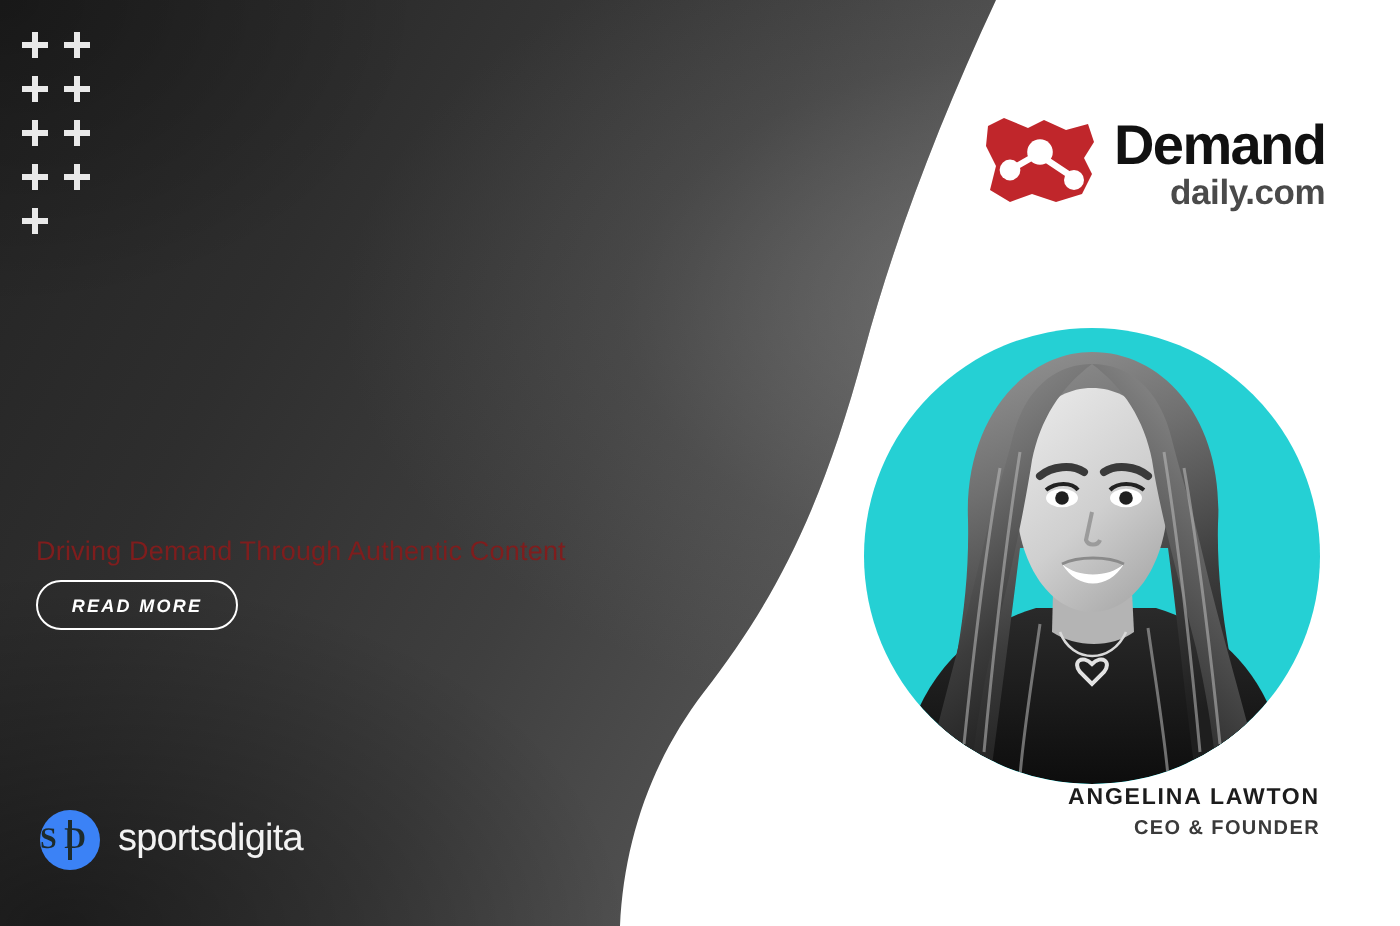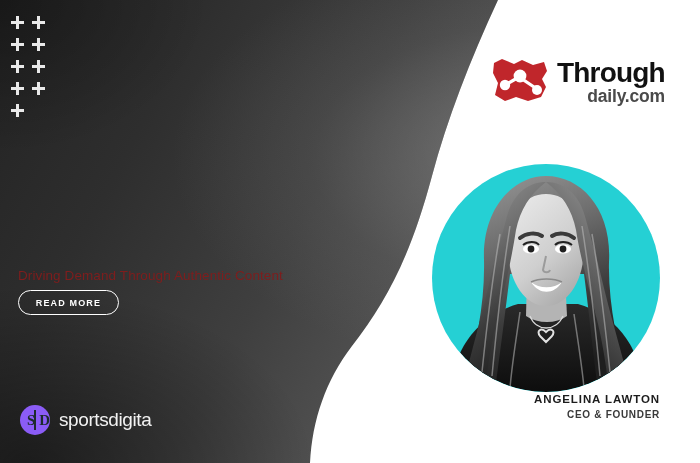--- a/index.html
+++ b/index.html
@@ -44,28 +44,28 @@
     margin:0;position:absolute;left:18px;top:268px;
     color:#7f1d1d;font-size:13.5px;letter-spacing:0.1px;font-weight:400;
   }
 
   
   #read-more{
     position:absolute;left:18px;top:290px;
     display:flex;align-items:center;justify-content:center;
     width:101px;height:25px;border:1.4px solid #ffffff;border-radius:14px;
     color:#ffffff;font-size:9px;font-weight:bold;letter-spacing:1.15px;
-    background:transparent;cursor:pointer;box-sizing:border-box;
+    background:transparent;cursor:pointer;box-sizing:border-box;font-style:italic;
   }
 
   
   #sd-logo{position:absolute;left:20px;top:405px;display:flex;align-items:center;gap:9px;}
   #sd-mark{
-    position:relative;width:30px;height:30px;border-radius:50%;background:#8b5cf6;
-    display:flex;align-items:center;justify-content:flex-end;
+    position:relative;width:30px;height:30px;border-radius:50%;background:#3b82f6;
+    display:flex;align-items:center;justify-content:flex-start;
   }
   #sd-mark .sd-letters{
     color:#1d2b2c;font-size:15px;font-weight:bold;letter-spacing:0px;
     font-family:"Liberation Serif",serif;line-height:1;
   }
   #sd-bar{position:absolute;left:14.2px;top:5px;width:1.6px;height:20px;background:#1d2b2c;}
   #sd-word{color:#f2f2f2;font-size:19px;font-weight:normal;letter-spacing:-0.4px;
            font-family:"Liberation Sans",sans-serif;}
 
   
@@ -126,21 +126,21 @@
 
   <div id="tricity-logo">
     <svg id="tricity-mark" viewBox="0 0 58 46">
       <path d="M2,6 L10,2 L22,7 L30,3 L41,8 L52,5 L55,14 L50,22 L54,30 L49,40 L36,44 L24,40 L13,44 L3,38 L6,26 L1,16 Z" fill="#c0262b"></path>
       <path d="M13,28 L27,20 L45,32" stroke="#ffffff" stroke-width="3.2" fill="none"></path>
       <circle cx="13" cy="28" r="5.2" fill="#ffffff"></circle>
       <circle cx="28" cy="19" r="6.4" fill="#ffffff"></circle>
       <circle cx="45" cy="33" r="5.0" fill="#ffffff"></circle>
     </svg>
     <div id="tricity-words">
-      <span id="tricity-name">Through</span>
+      <span id="tricity-name">Demand</span>
       <span id="tricity-sub">daily.com</span>
     </div>
   </div>
 
   <div id="portrait">
     <svg viewBox="0 0 228 228">
       <defs>
         <linearGradient id="hairG" x1="0" y1="0" x2="0.3" y2="1">
           <stop offset="0%" stop-color="#9a9a9a"></stop>
           <stop offset="35%" stop-color="#6f6f6f"></stop>

